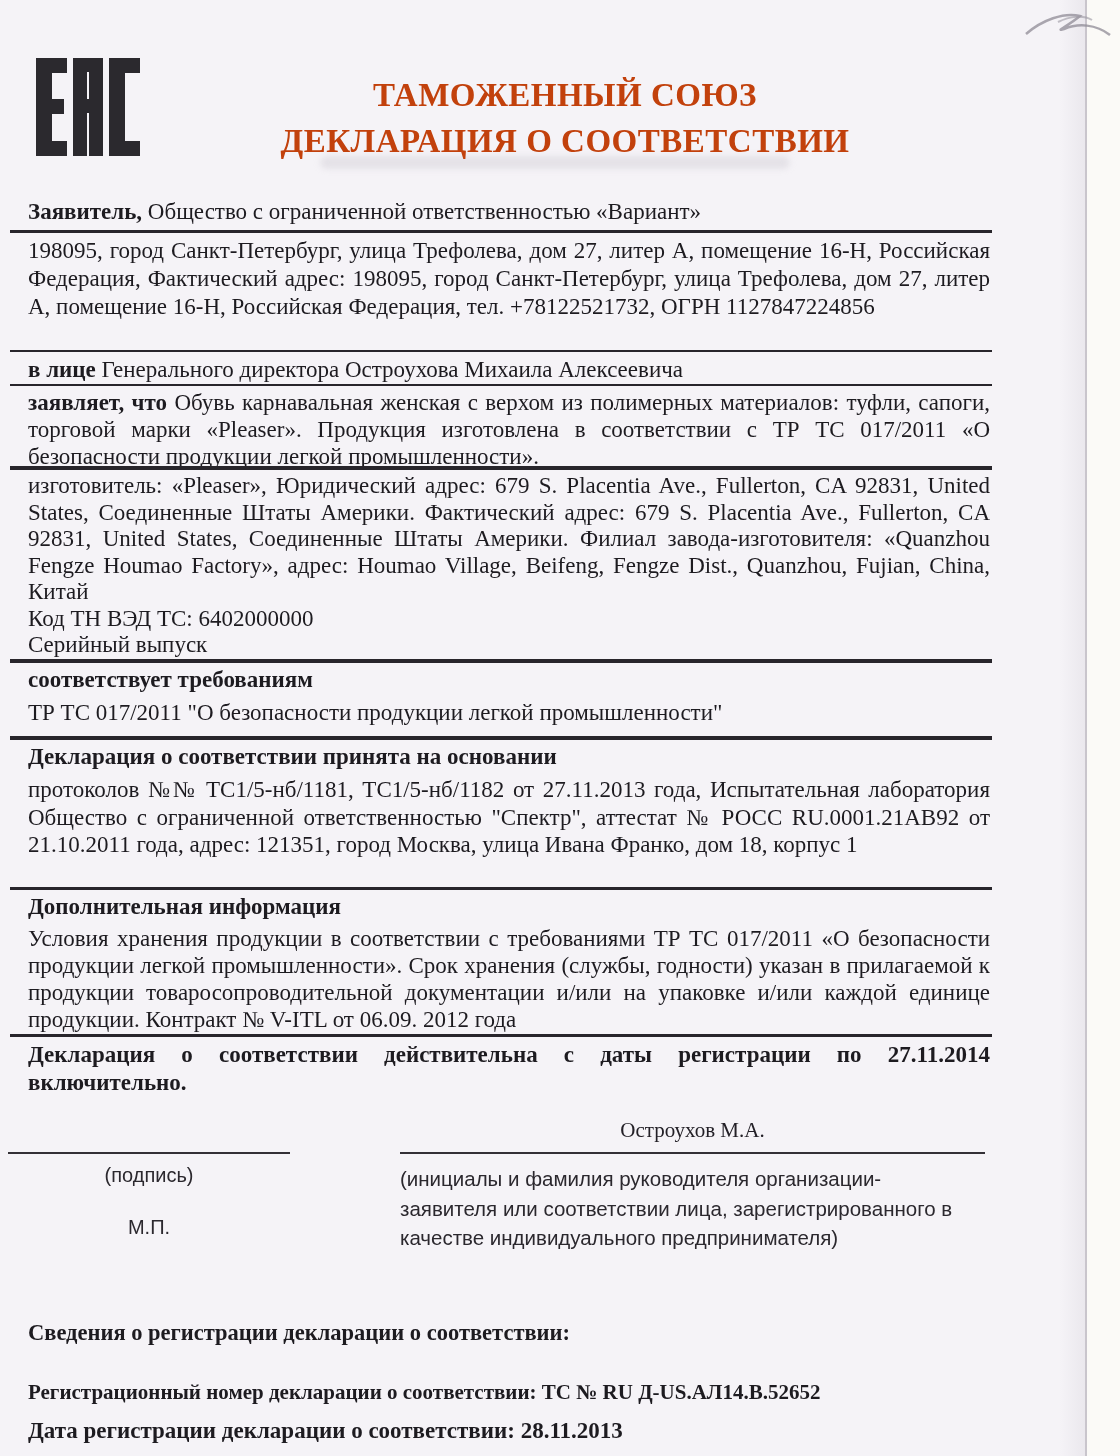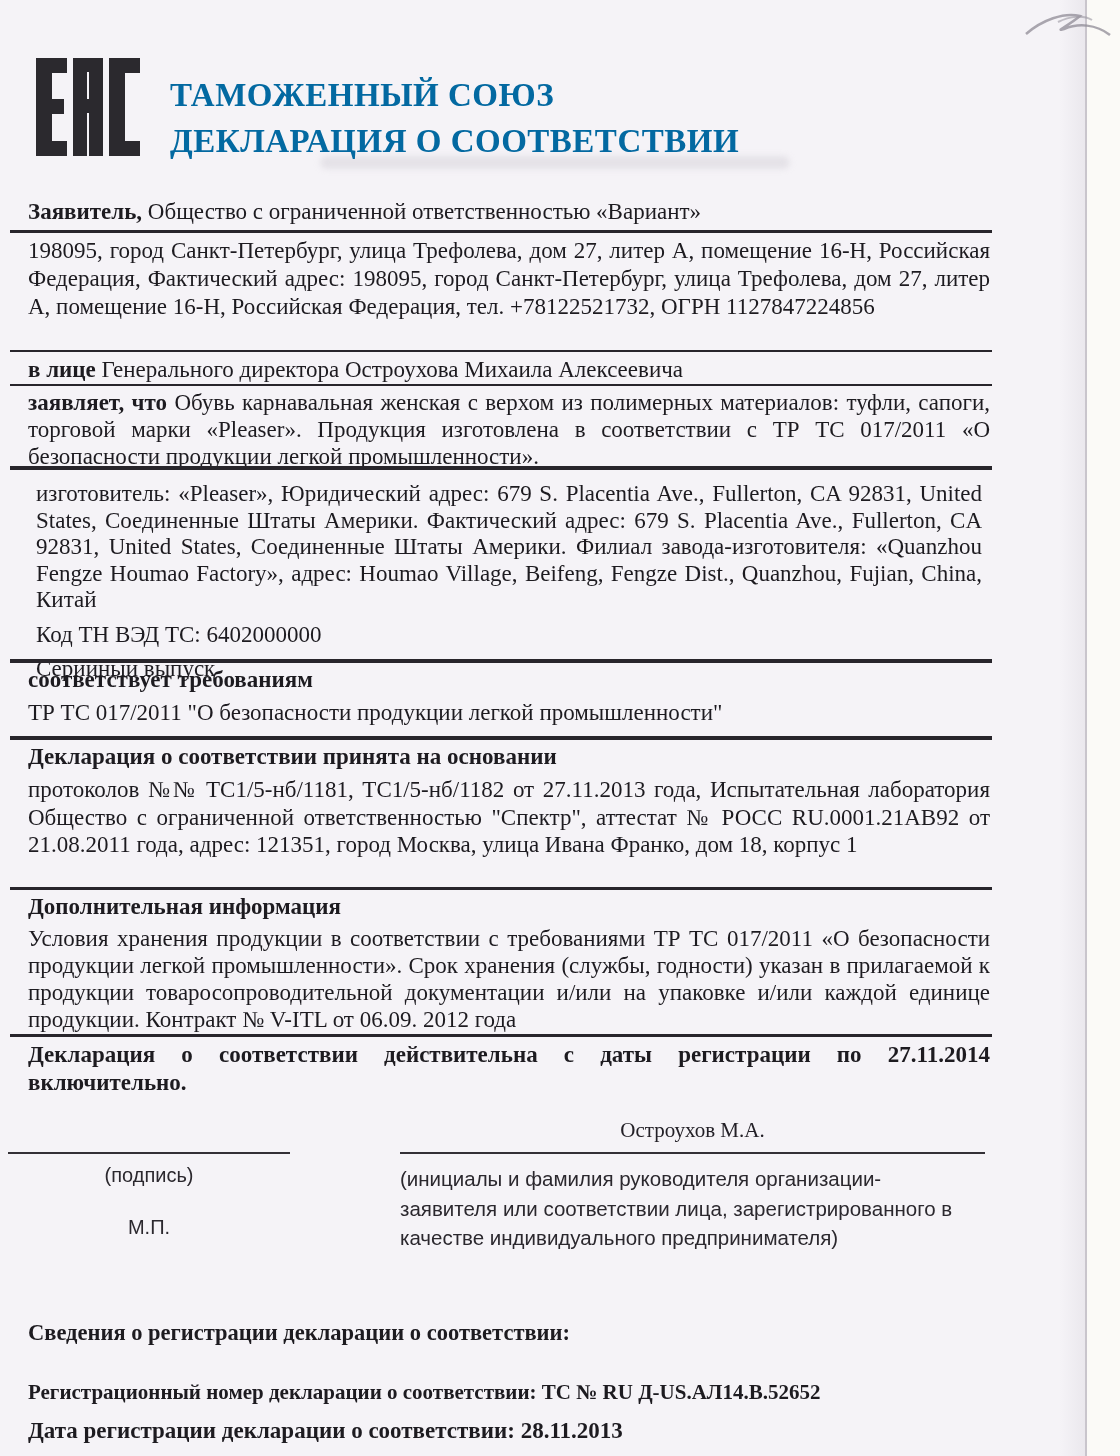--- a/index.html
+++ b/index.html
@@ -26,31 +26,31 @@
   .smudge {
     position: absolute; left: 320px; top: 156px; width: 470px; height: 13px;
     background: #d7d4db; opacity: 0.55; filter: blur(3px); border-radius: 7px;
   }
   .scribble { position: absolute; left: 1018px; top: 2px; }
 
   .logo { position: absolute; left: 36px; top: 58px; }
 
   .title {
     position: absolute; left: 170px; top: 72px; width: 790px;
-    font-weight: bold; font-size: 33px; line-height: 46px;
-    letter-spacing: 0.5px; color: #0369a1;
+    text-align: center; font-weight: bold; font-size: 33px; line-height: 46px;
+    letter-spacing: 0.5px; color: #c2410c;
   }
 
   .rule { position: absolute; left: 10px; width: 982px; background: #28252b; }
   .r2 { height: 2px; }
   .r3 { height: 3px; }
   .r4 { height: 4px; }
 
   .blk { position: absolute; left: 28px; width: 962px; font-size: 23px; }
-  .blk p, .blk div { margin: 8px; font-family: Liberation Serif, serif; }
+  .blk p, .blk div { margin: 0; font-family: Liberation Serif, serif; }
   .just { text-align: justify; }
   .bold { font-weight: bold; }
 
   .lh28 { line-height: 28px; }
   .lh27 { line-height: 27px; }
   .lh265 { line-height: 26.5px; }
   .lh275 { line-height: 27.5px; }
 
   .sig-name {
     position: absolute; left: 400px; top: 1118px; width: 585px;
@@ -140,21 +140,21 @@
     <div>Код ТН ВЭД ТС: 6402000000</div>
     <div>Серийный выпуск</div>
   </div>
   <div class="rule r4" style="top:659px"></div>
 
   <div class="blk lh28 bold" style="top:666px">соответствует требованиям</div>
   <div class="blk lh28" style="top:699px">ТР ТС 017/2011 "О  безопасности продукции легкой промышленности"</div>
   <div class="rule r4" style="top:736px"></div>
 
   <div class="blk lh28 bold" style="top:743px">Декларация о соответствии принята на основании</div>
-  <div class="blk lh275 just" style="top:776px">протоколов №№ ТС1/5-нб/1181, ТС1/5-нб/1182 от 27.11.2013 года, Испытательная лаборатория Общество с ограниченной ответственностью "Спектр", аттестат № РОСС RU.0001.21АВ92 от 21.08.2011 года, адрес: 121351, город Москва, улица Ивана Франко, дом 18, корпус 1</div>
+  <div class="blk lh275 just" style="top:776px">протоколов №№ ТС1/5-нб/1181, ТС1/5-нб/1182 от 27.11.2013 года, Испытательная лаборатория Общество с ограниченной ответственностью "Спектр", аттестат № РОСС RU.0001.21АВ92 от 21.10.2011 года, адрес: 121351, город Москва, улица Ивана Франко, дом 18, корпус 1</div>
   <div class="rule r3" style="top:887px"></div>
 
   <div class="blk lh28 bold" style="top:893px">Дополнительная информация</div>
   <div class="blk lh27 just" style="top:925px">Условия хранения продукции в соответствии с требованиями ТР ТС 017/2011 «О безопасности продукции легкой промышленности». Срок хранения (службы, годности) указан в прилагаемой к продукции товаросопроводительной документации и/или на упаковке и/или каждой единице продукции. Контракт № V-ITL от 06.09. 2012 года</div>
   <div class="rule r3" style="top:1034px"></div>
 
   <div class="blk lh28 bold just validity" style="top:1041px">Декларация о соответствии действительна с даты регистрации по 27.11.2014 включительно.</div>
 
   <div class="sig-name">Остроухов М.А.</div>
   <div class="sig-line sig-line-left"></div>

